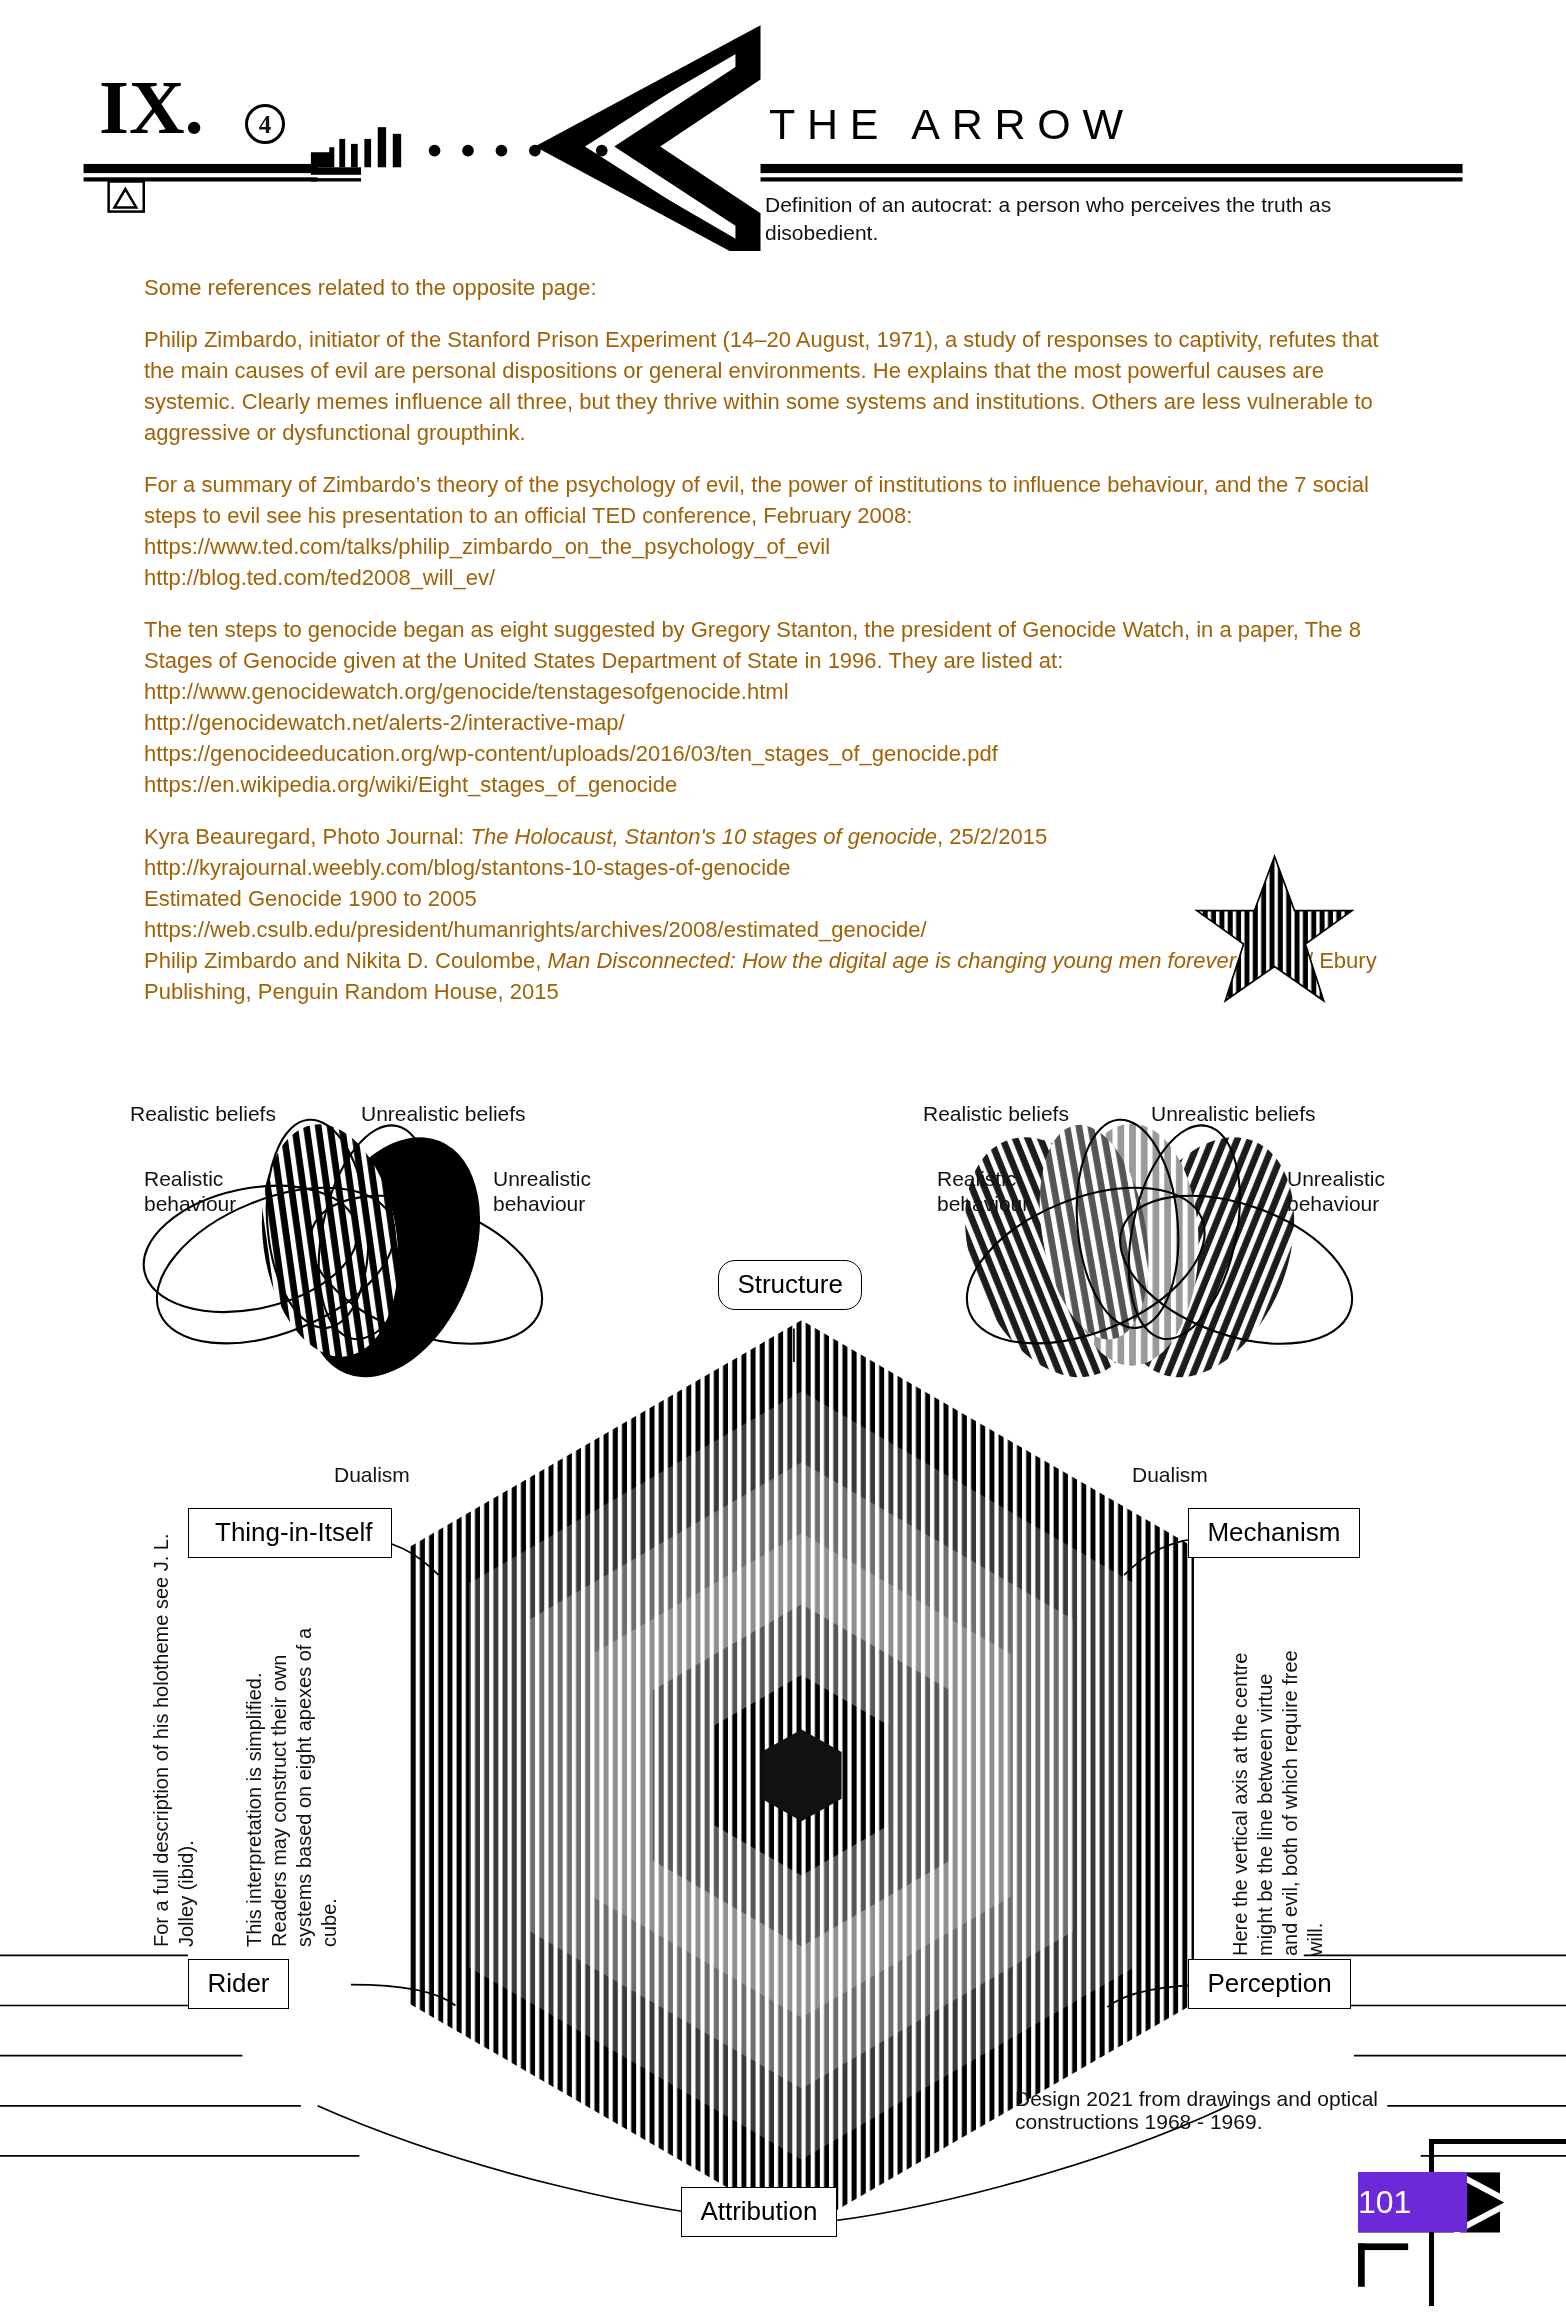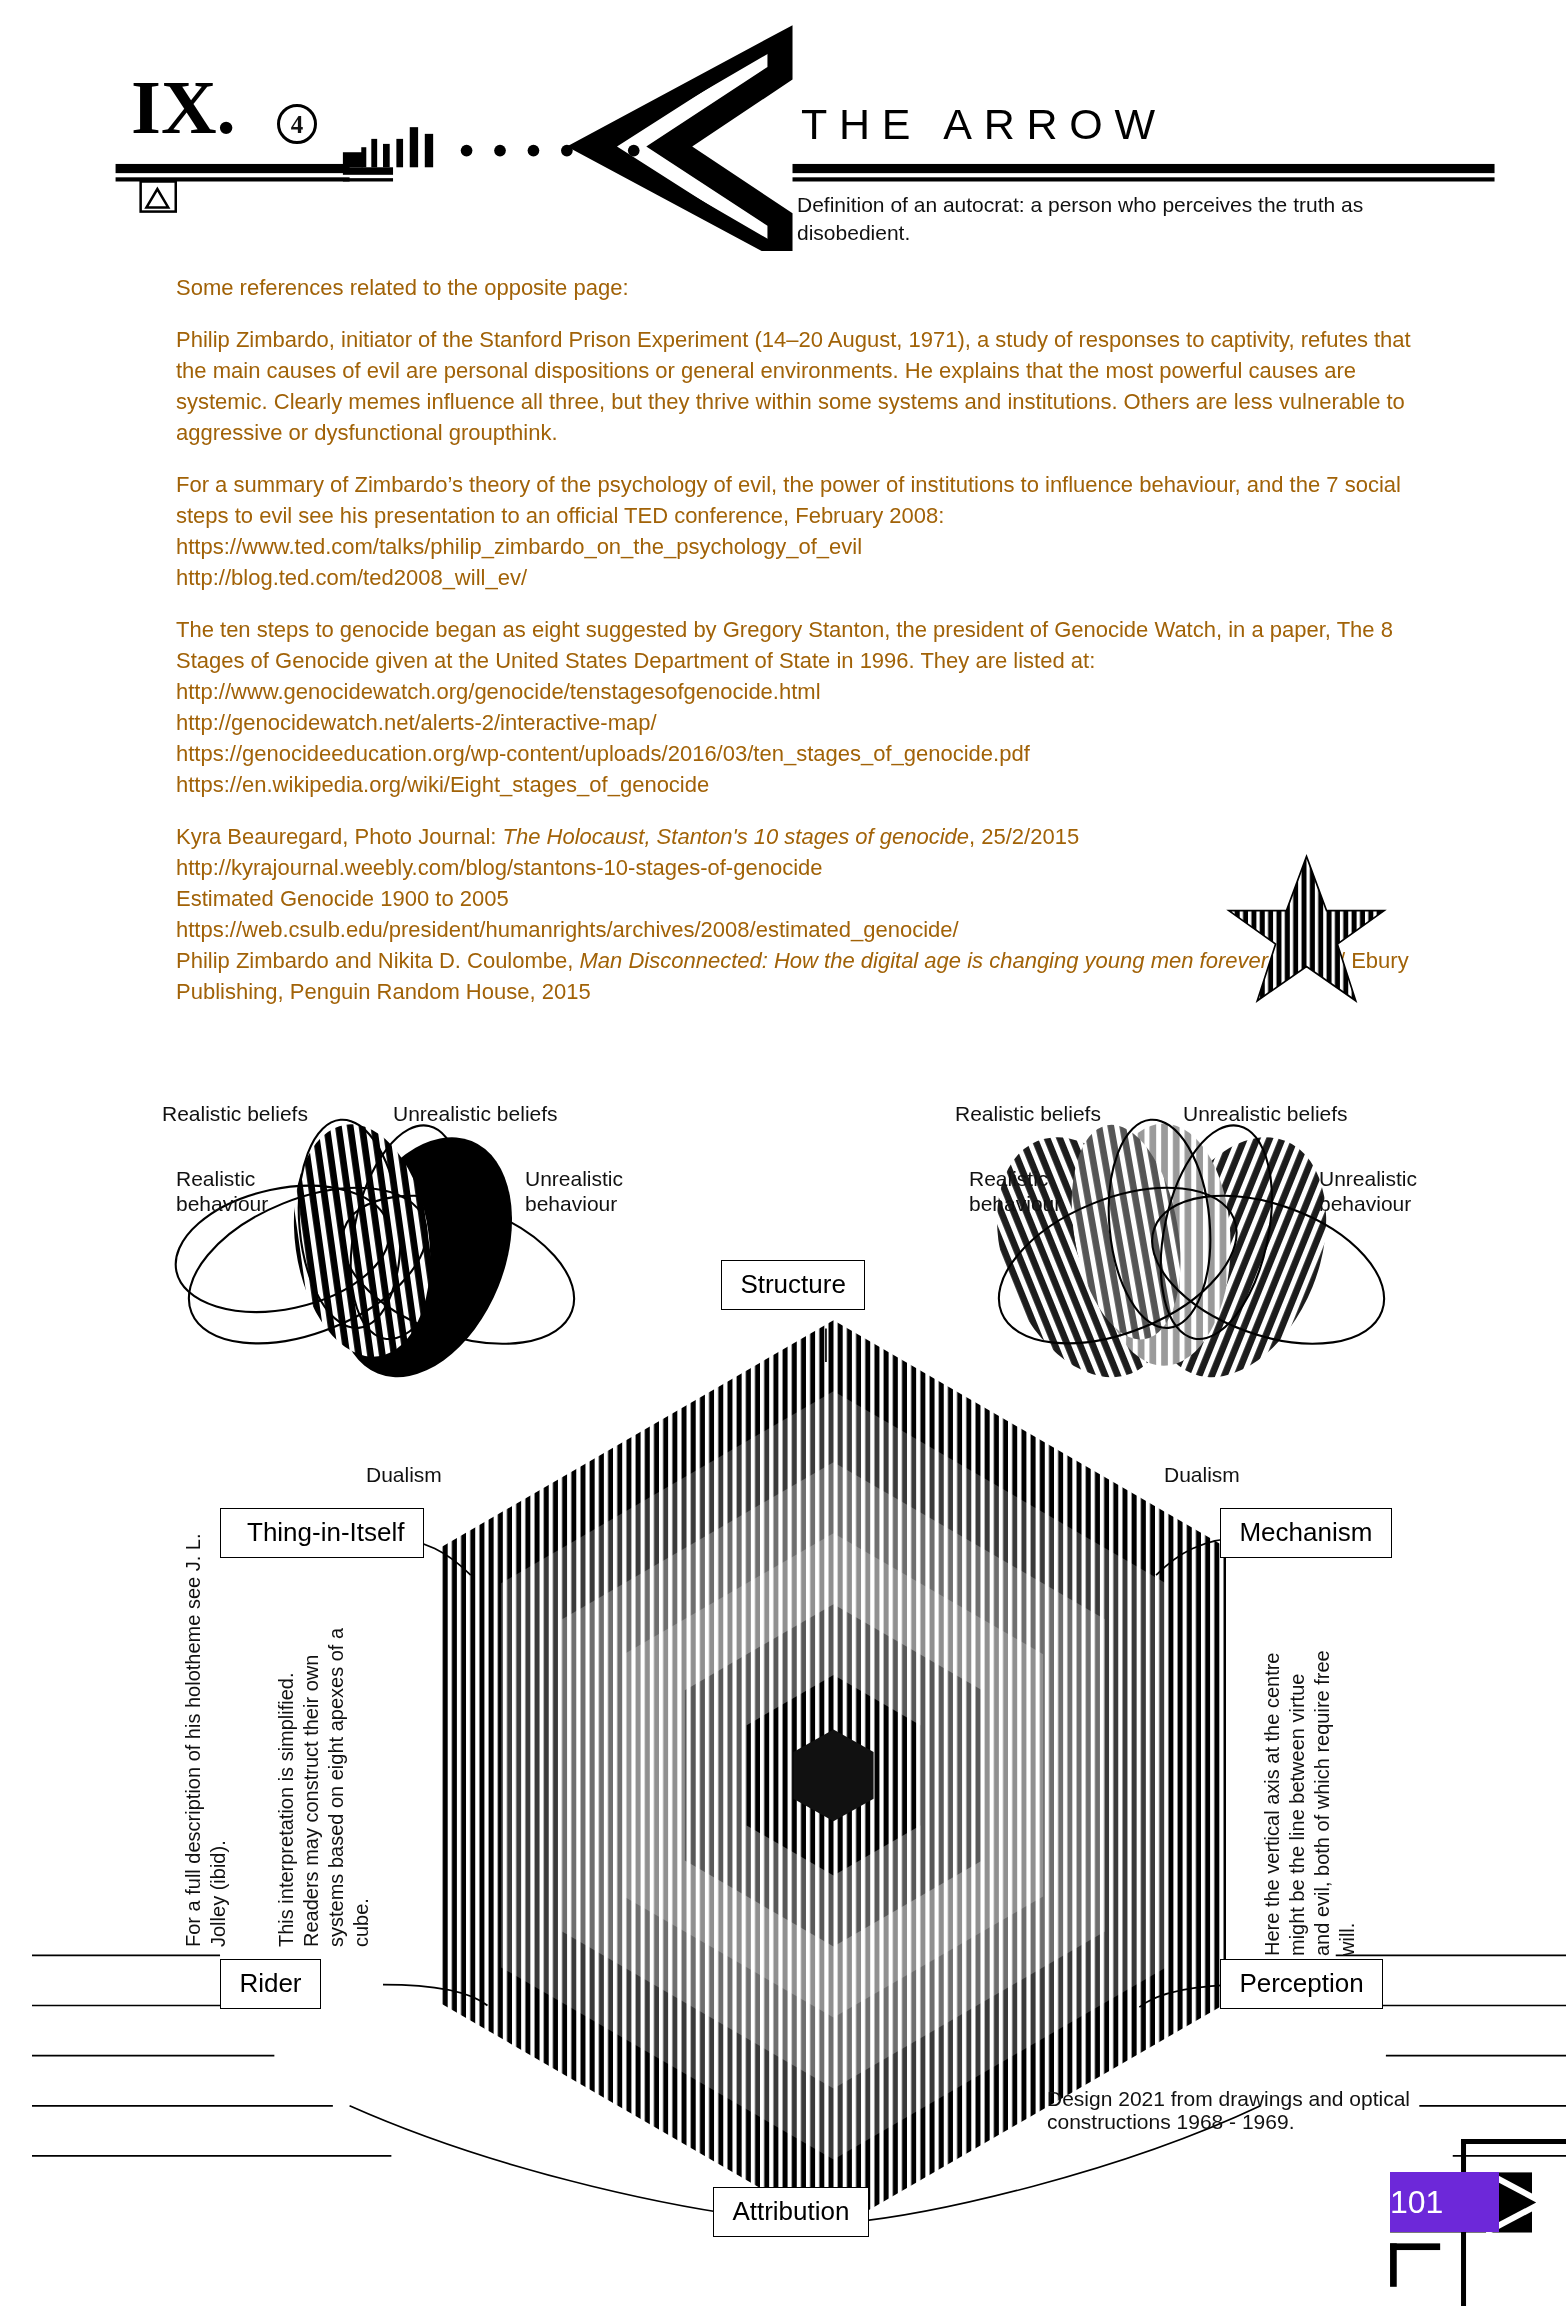--- a/index.html
+++ b/index.html
@@ -11,21 +11,20 @@
     width: 1567px;
     height: 2319px;
     position: relative;
     font-family: "Liberation Sans", sans-serif;
     color: #111;
     overflow: hidden;
   }
   .page {
     position: absolute;
     inset: 0;
-    margin-left: 32px;
   }
 
   
   .header {
     position: absolute;
     left: 0;
     top: 0;
     width: 1567px;
     height: 301px;
   }
@@ -351,21 +350,21 @@
   <svg width="301" height="167" style="position:absolute;left:1266px;top:2139px;" viewBox="0 0 360 200">
     <rect x="195" y="0" width="6" height="200" fill="#000"></rect>
     <rect x="195" y="0" width="165" height="6" fill="#000"></rect>
     <rect x="110" y="40" width="170" height="72" fill="#000"></rect>
     <polygon points="225,36 300,76 225,116" fill="#fff"></polygon>
     <polygon points="232,48 285,76 232,104" fill="#000"></polygon>
     <rect x="110" y="125" width="60" height="8" fill="#000"></rect>
     <rect x="110" y="125" width="8" height="52" fill="#000"></rect>
   </svg>
 
-  <div class="boxlbl" style="left:689px;top:1260px;">Structure</div>
+  <div class="boxlbl" style="left:718px;top:1260px;border-radius:17px;">Structure</div>
   <div class="boxlbl" style="left:188px;top:1508px;padding-left:26px;">Thing-in-Itself</div>
   <div class="boxlbl" style="left:1188px;top:1508px;">Mechanism</div>
   <div class="boxlbl" style="left:188px;top:1959px;">Rider</div>
   <div class="boxlbl" style="left:1188px;top:1959px;">Perception</div>
   <div class="boxlbl" style="left:681px;top:2187px;">Attribution</div>
 
   <div class="vert" style="left:149px;top:1479px;height:468px;">For a full description of his holotheme see J. L. Jolley  (ibid).</div>
   <div class="vert" style="left:242px;top:1596px;height:351px;width:142px;">This interpretation is simplified. Readers may construct their own systems based on eight apexes of a cube.</div>
   <div class="vert" style="left:1228px;top:1638px;height:318px;width:142px;">Here the  vertical axis at the centre might  be the line between virtue and evil, both of which require free will.</div>
 

